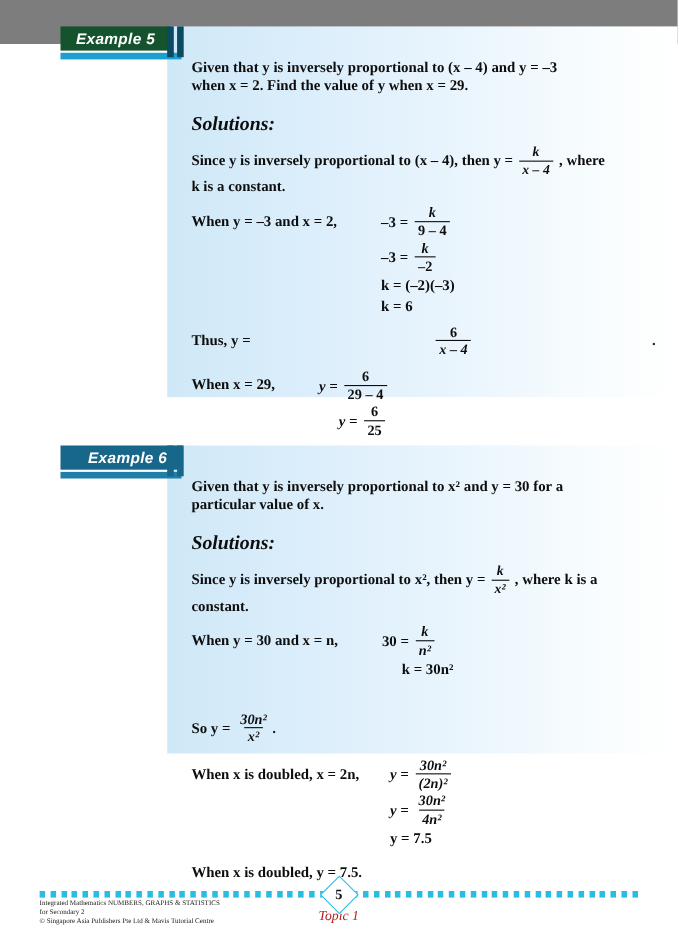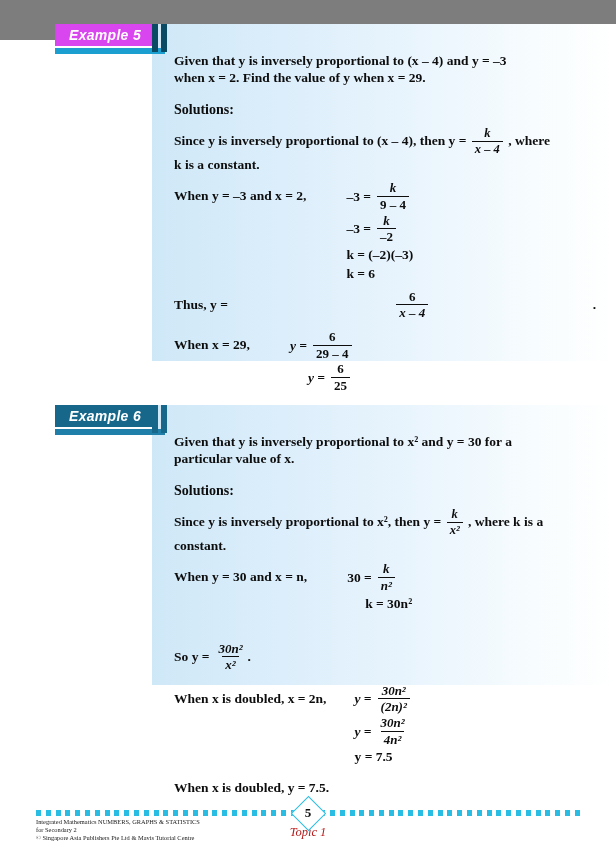--- a/index.html
+++ b/index.html
@@ -33,32 +33,32 @@
   #example5-block { top: 24px; }
   #example6-block { top: 405px; }
 
   
   .example-tab {
     position: absolute;
     left: 55px;
     top: 0;
     width: 100px;
     height: 22px;
-    background: #d946ef;
+    background: #14532d;
     color: #ffffff;
     font-family: "Liberation Sans", sans-serif;
     font-style: italic;
     font-weight: bold;
     font-size: 14px;
     line-height: 22px;
     text-align: center;
     letter-spacing: 0.3px;
     z-index: 4;
   }
-  #example6-block .example-tab { background: #16678a; }
+  #example6-block .example-tab { background: #16678a; padding-left: 11px; }
 
   
   .tab-underline {
     position: absolute;
     left: 55px;
     top: 24px;
     width: 110px;
     height: 6px;
     background: #1b9fd0;
     z-index: 4;
@@ -104,22 +104,23 @@
   
   .para {
     font-size: 13.5px;
     line-height: 17px;
     color: #0d0d0d;
     margin: 0 0 11px 0;
     font-weight: bold;
   }
   .para.tight { margin-bottom: 8px; }
   .solutions-label {
-    font-size: 14px;
-    font-weight: bold;
+    font-size: 18px;
+    font-weight: bold;
+    font-style: italic;
     color: #0d0d0d;
     margin: 16px 0 9px 0;
   }
   .mathvar { font-style: italic; }
 
   
   .eq-row {
     display: flex;
     align-items: flex-start;
     margin-bottom: 4px;

